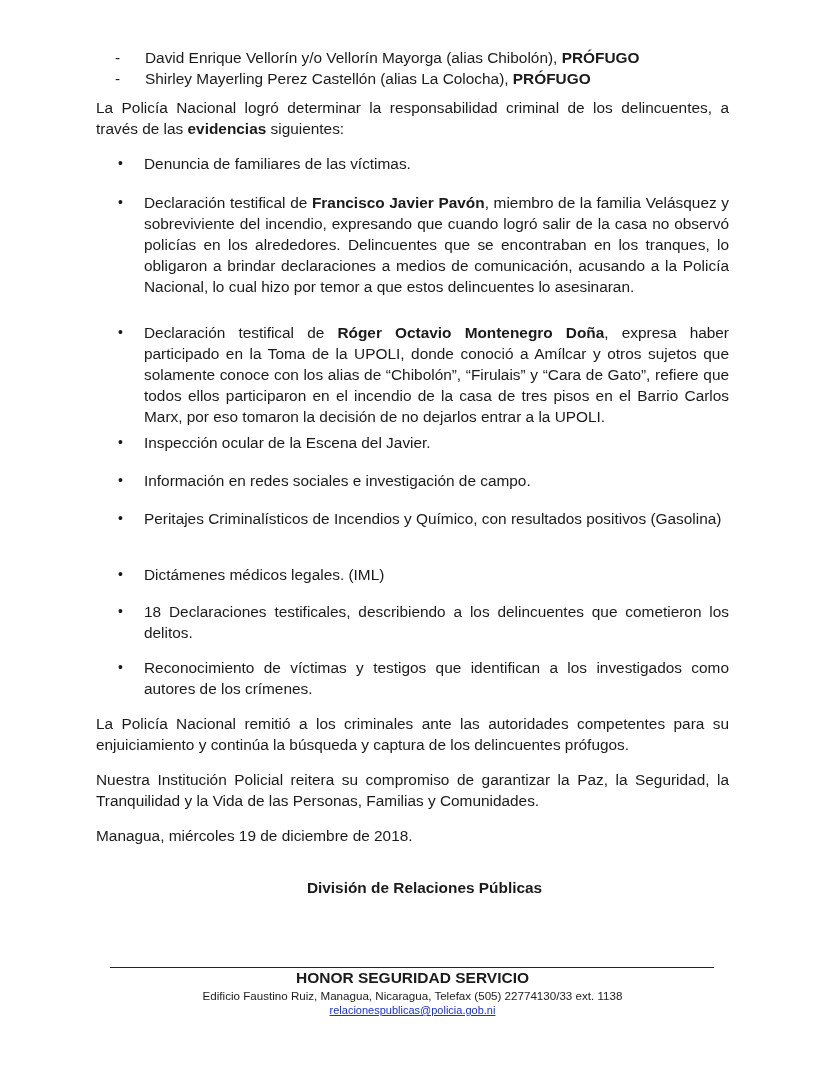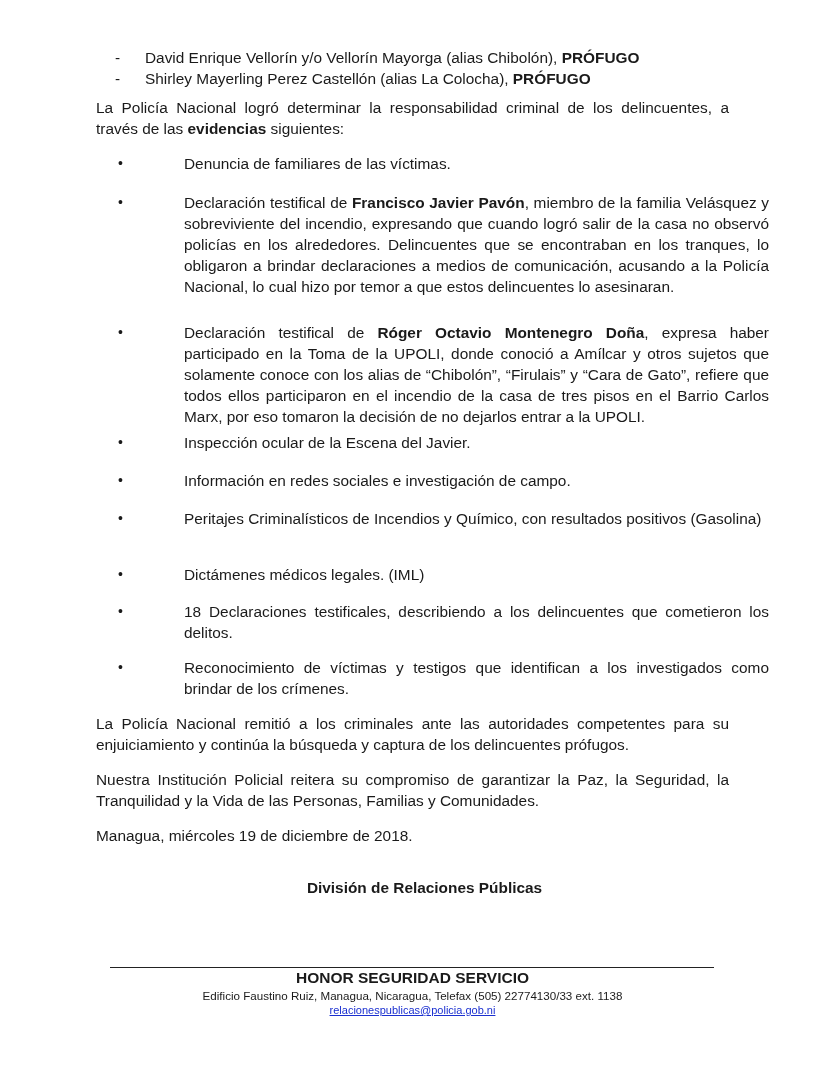--- a/index.html
+++ b/index.html
@@ -10,21 +10,21 @@
     }
     .page { position: absolute; left: 0; top: 0; width: 825px; height: 1068px; }
     .dash-list { position: absolute; left: 115px; top: 47px; width: 620px; }
     .dash-item { position: relative; height: 21px; line-height: 21px; padding-left: 30px; white-space: nowrap; }
     .dash { position: absolute; left: 0; top: 0; width: 14px; text-align: left; }
     .para { position: absolute; left: 96px; width: 633px; line-height: 21px; text-align: justify; }
     .para.nojust { text-align: left; }
     .bullets { position: absolute; left: 118px; top: 153px; width: 611px; }
     .bullet-item { position: absolute; left: 0; width: 611px; }
     .bullet-dot { position: absolute; left: 0; top: 0; line-height: 21px; font-size: 14px; }
-    .bullet-text { position: absolute; left: 26px; width: 585px; line-height: 21px; text-align: justify; margin-left: 40px; }
+    .bullet-text { position: absolute; left: 26px; width: 585px; line-height: 21px; text-align: justify; }
     b, .bold { font-weight: bold; }
     .signature { position: absolute; left: 0; width: 825px; text-align: center; font-weight: bold; line-height: 21px; }
     .footer-rule { position: absolute; left: 110px; top: 967px; width: 604px; height: 0; border-top: 1.4px solid #222; }
     .footer-motto { position: absolute; left: 0; top: 968px; width: 825px; text-align: center; font-weight: bold; font-size: 15.5px; line-height: 20px; }
     .footer-addr { position: absolute; left: 0; top: 988px; width: 825px; text-align: center; font-size: 11.6px; line-height: 15px; }
     .footer-email { position: absolute; left: 0; top: 1003px; width: 825px; text-align: center; font-size: 11px; line-height: 15px; }
     .footer-email a { color: #1a2fd0; text-decoration: underline; }
   </style>
 </head>
 <body>
@@ -70,21 +70,21 @@
     <div class="bullet-item" style="top:411px;">
       <span class="bullet-dot">•</span>
       <div class="bullet-text">Dictámenes médicos legales. (IML)</div>
     </div>
     <div class="bullet-item" style="top:448px;">
       <span class="bullet-dot">•</span>
       <div class="bullet-text">18 Declaraciones testificales, describiendo a los delincuentes que cometieron los delitos.</div>
     </div>
     <div class="bullet-item" style="top:504px;">
       <span class="bullet-dot">•</span>
-      <div class="bullet-text">Reconocimiento de víctimas y testigos que identifican a los investigados como brindar de los crímenes.</div>
+      <div class="bullet-text">Reconocimiento de víctimas y testigos que identifican a los investigados como autores de los crímenes.</div>
     </div>
   </div>
 
   <div class="para" style="top:713px;">La Policía Nacional remitió a los criminales ante las autoridades competentes para su enjuiciamiento y continúa la búsqueda y captura de los delincuentes prófugos.</div>
   <div class="para" style="top:769px;">Nuestra Institución Policial reitera su compromiso de garantizar la Paz, la Seguridad, la Tranquilidad y la Vida de las Personas, Familias y Comunidades.</div>
   <div class="para nojust" style="top:825px;">Managua, miércoles 19 de diciembre de 2018.</div>
 
   <div class="signature" style="top:877px;padding-left:12px;">División de Relaciones Públicas</div>
 
   <div class="footer-rule"></div>

